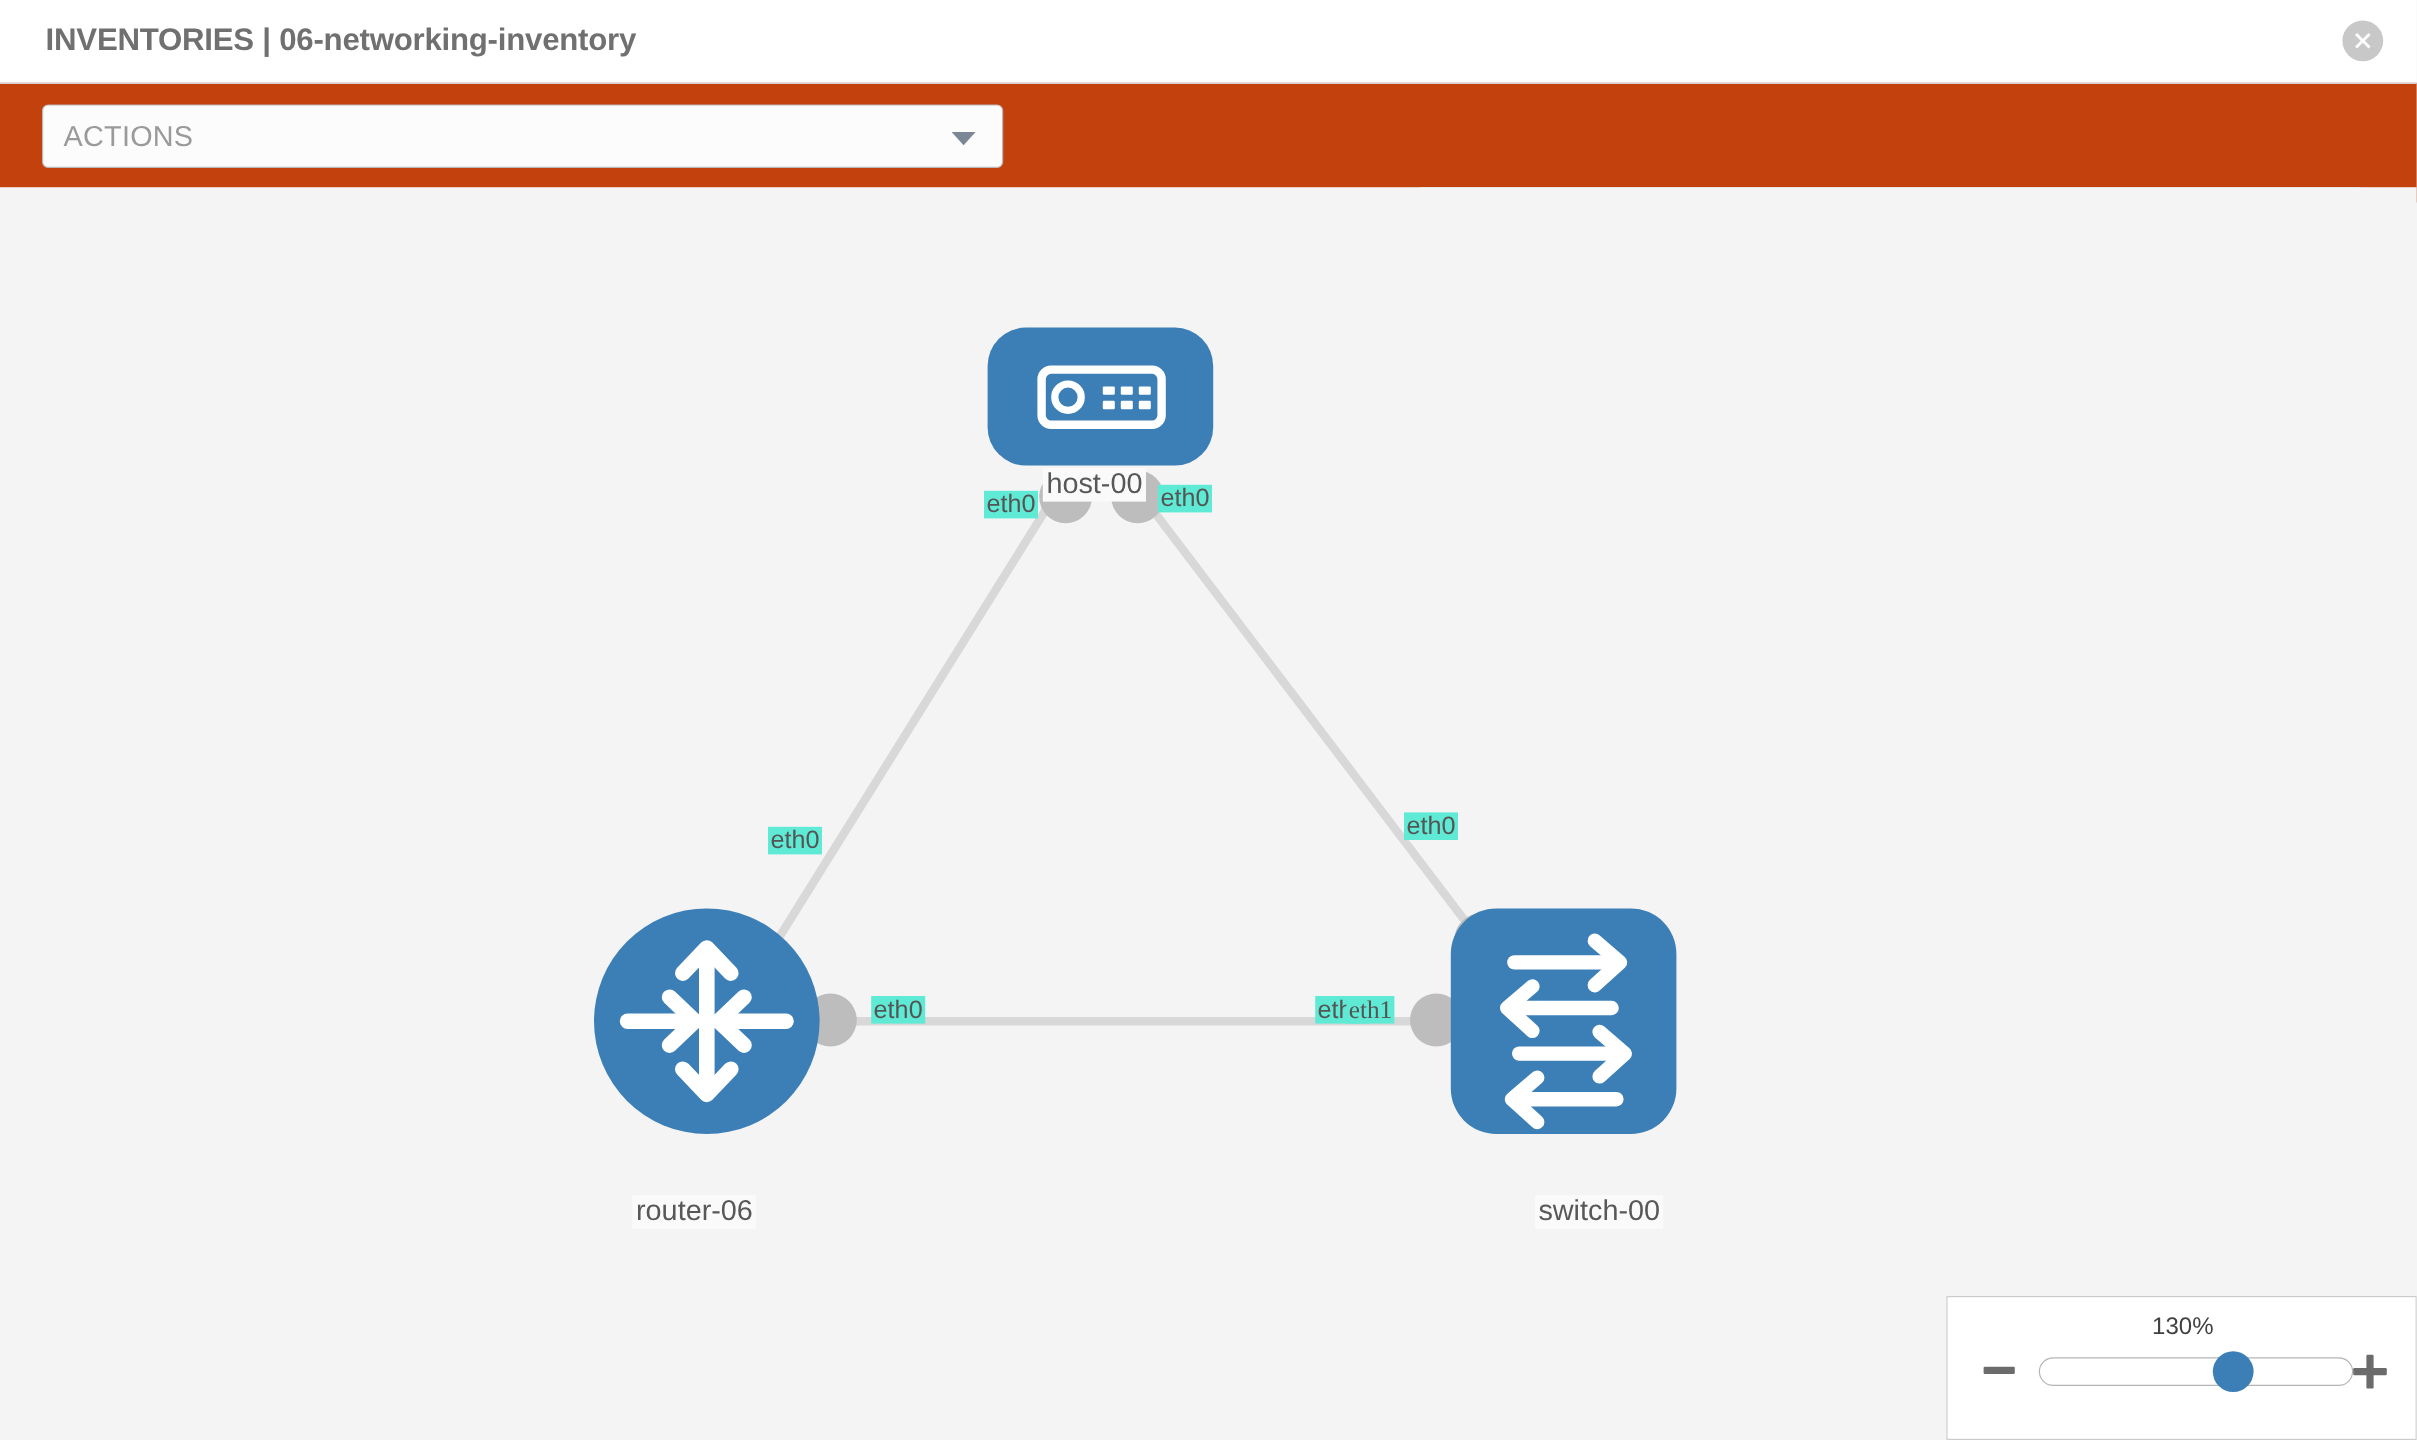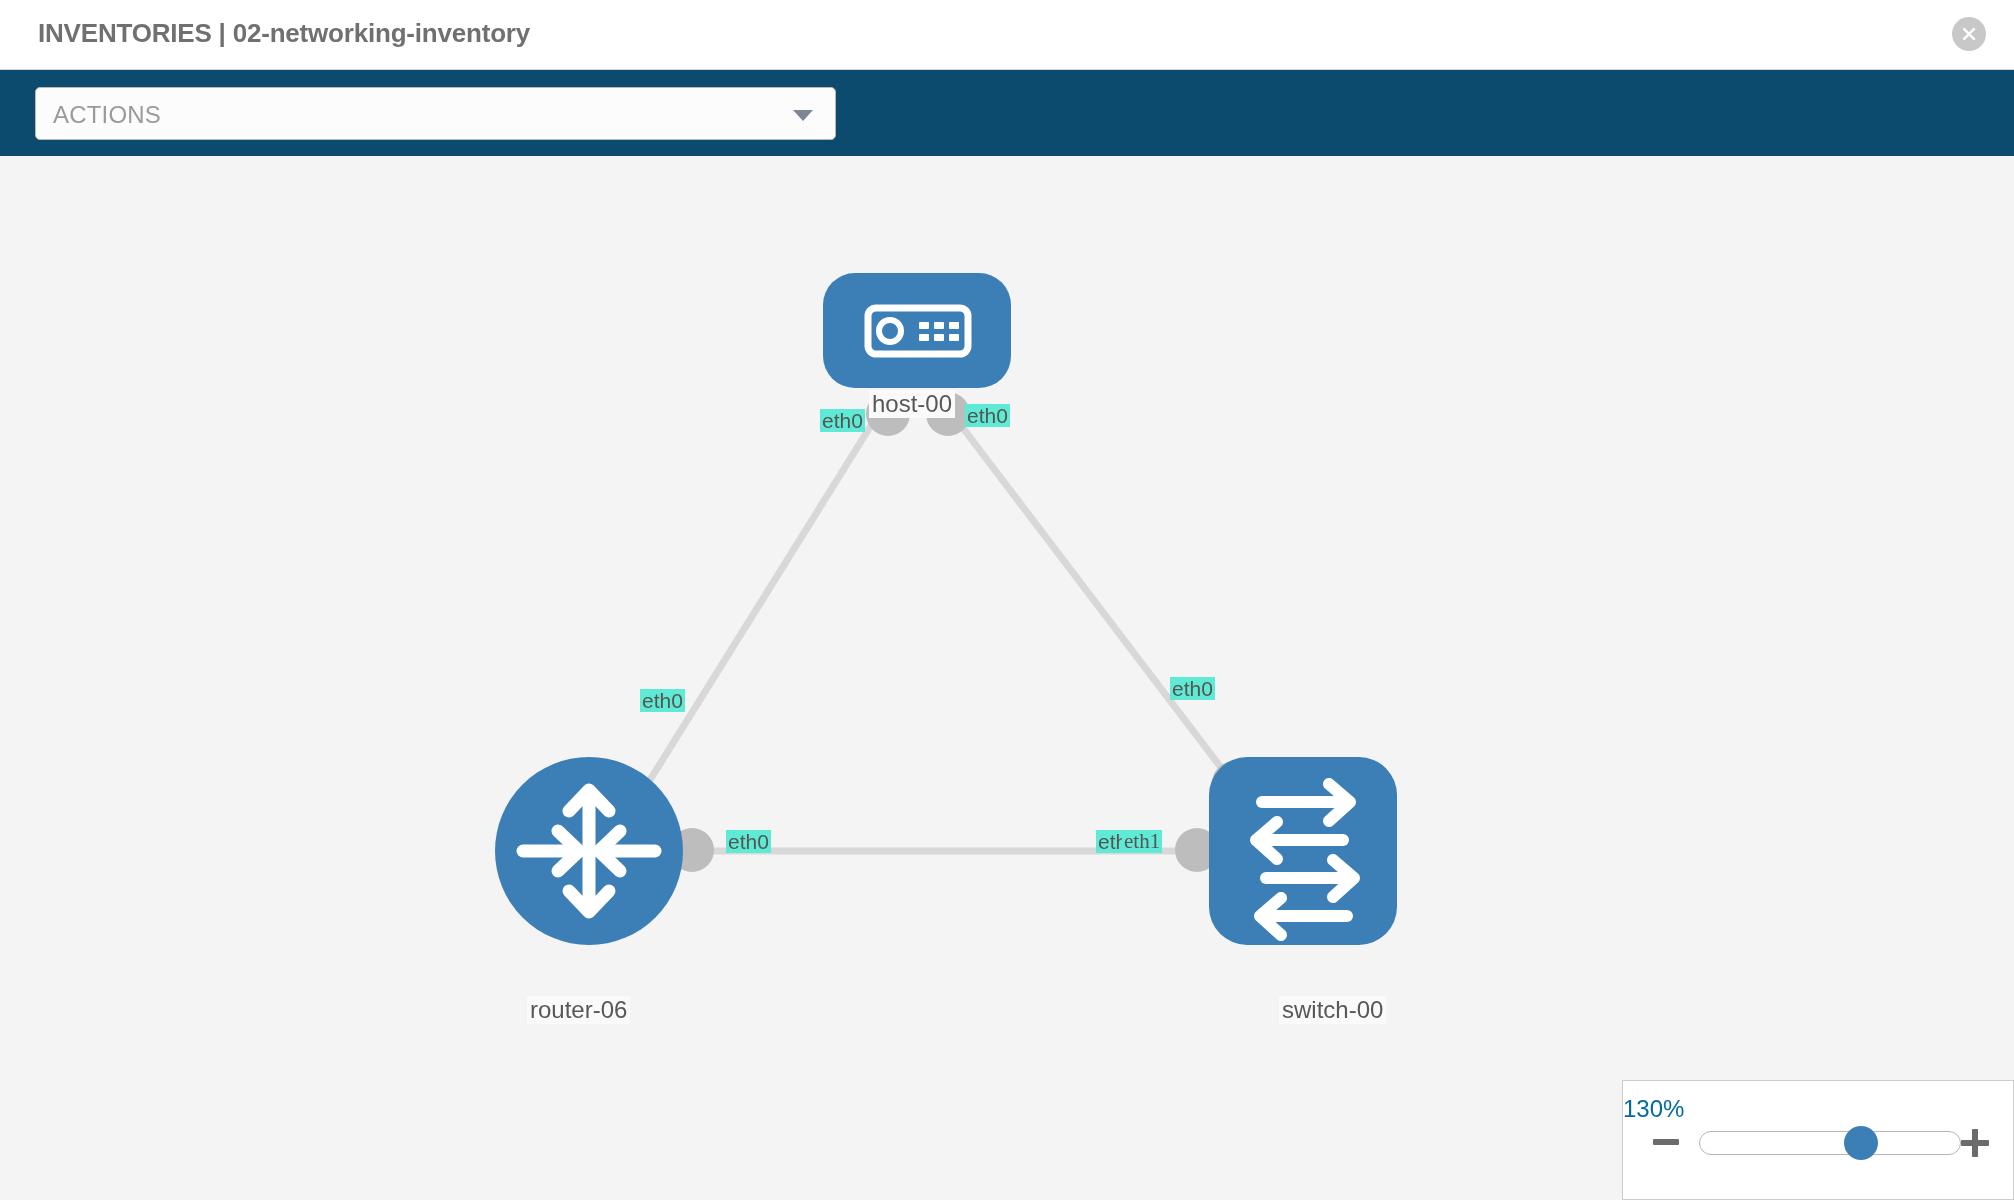--- a/index.html
+++ b/index.html
@@ -24,21 +24,21 @@
   .close-btn {
     position: absolute; right: 28px; top: 17px;
     width: 34px; height: 34px; border-radius: 50%;
     background: #c8c8c8; cursor: pointer;
   }
   .close-btn svg { display: block; }
 
   
   .toolbar {
     position: absolute; left: 0; top: 69px; width: 2014px; height: 100px;
-    background: #0c4a6e;
+    background: #c2410c;
     border-top: 1px solid #d4d4d4;
     border-bottom: 1px solid #d4d4d4;
   }
   .actions-select {
     position: absolute; left: 35px; top: 17px;
     width: 801px; height: 53px;
     background: #fcfcfc;
     border: 1px solid #b9b9b9;
     border-radius: 5px;
     cursor: pointer;
@@ -101,21 +101,21 @@
 
   
   .zoom-panel {
     position: absolute; left: 1622px; top: 1080px;
     width: 392px; height: 120px;
     background: #ffffff;
     border: 1px solid #cccccc;
   }
   .zoom-value {
     position: absolute; left: 0; top: 14px; width: 392px;
-    text-align: left; font-size: 24px; color: #0369a1;
+    text-align: center; font-size: 20px; color: #404040;
   }
   .zoom-minus {
     position: absolute; left: 30px; top: 58px;
     width: 26px; height: 6px; background: #6b6b6b; border-radius: 1px;
     cursor: pointer;
   }
   .zoom-plus {
     position: absolute; right: 24px; top: 48px;
     width: 28px; height: 28px; cursor: pointer;
   }
@@ -136,21 +136,21 @@
     background: #3c7fb7; cursor: pointer;
     transform: translateX(-17px);
   }
 </style>
 </head>
 <body>
 
 <div id="app">
 
   <div class="header">
-    <div class="header-title">INVENTORIES | 02-networking-inventory</div>
+    <div class="header-title">INVENTORIES | 06-networking-inventory</div>
     <div class="close-btn">
       <svg width="34" height="34" viewBox="0 0 34 34" aria-hidden="true">
         <path d="M10.5 12.2 L12.2 10.5 L17 15.3 L21.8 10.5 L23.5 12.2 L18.7 17 L23.5 21.8 L21.8 23.5 L17 18.7 L12.2 23.5 L10.5 21.8 L15.3 17 Z" fill="#ffffff"></path>
       </svg>
     </div>
   </div>
 
   <div class="toolbar">
 
     <div class="actions-select">

